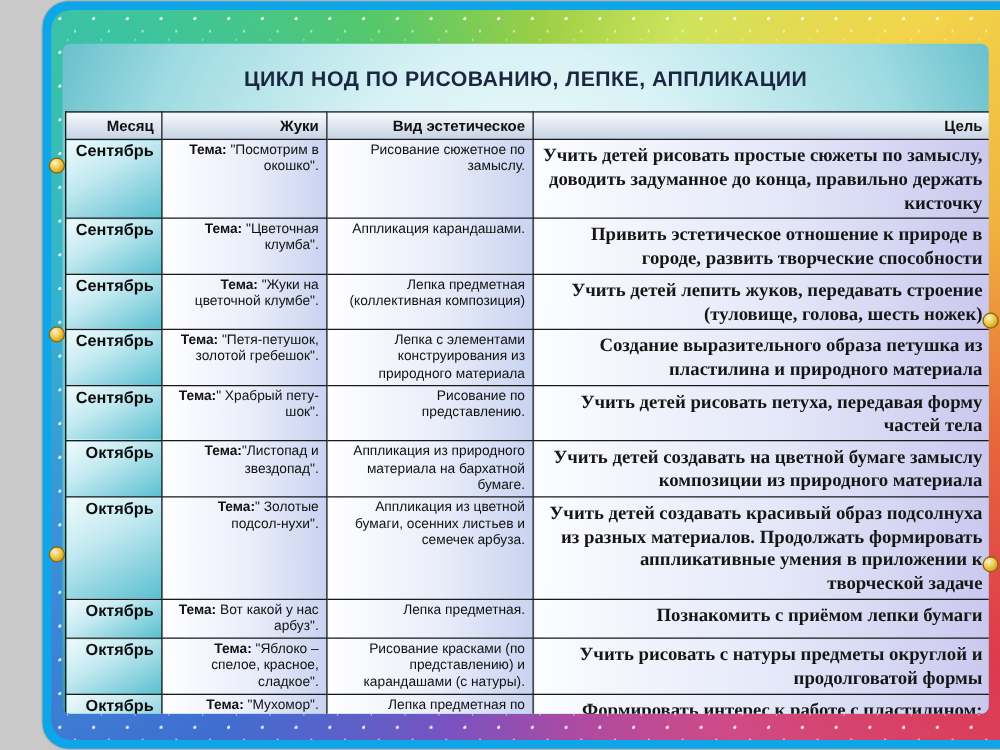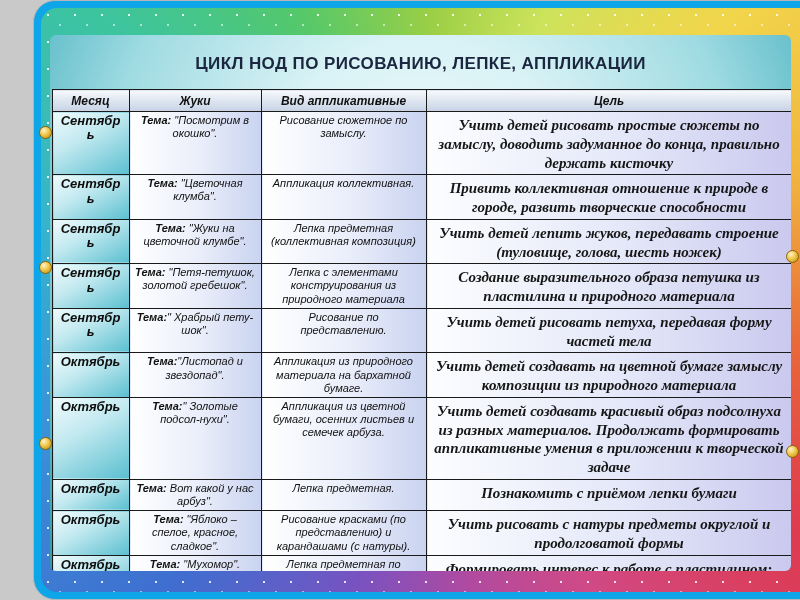--- a/index.html
+++ b/index.html
@@ -60,23 +60,22 @@
   table.schedule {
     width:740px;
     height:calc(100% - 54px);
     margin:0 auto;
     border-collapse:collapse;
     table-layout:fixed;
   }
   .schedule th, .schedule td {
     border:1px solid #1a1a1a;
     vertical-align:top;
-    text-align:center;
+    text-align:right;
     padding:2px 6px 2px 5px;
-    font-style:italic;
   }
   .schedule th {
     font-size:12px;
     font-weight:bold;
     color:#111;
     background: linear-gradient(180deg, #f7fafc 0%, #dbe3ef 55%, #c6d2e4 100%);
     height:22px;
     vertical-align:middle;
   }
   col.c-month   { width:77px; }
@@ -133,36 +132,36 @@
         <colgroup>
           <col class="c-month">
             <col class="c-theme">
             <col class="c-activity">
             <col class="c-goal">
         </colgroup>
         <thead>
           <tr>
             <th>Месяц</th>
             <th>Жуки</th>
-            <th>Вид аппликативные</th>
+            <th>Вид эстетическое</th>
             <th>Цель</th>
           </tr>
         </thead>
         <tbody id="schedule-body">
             <tr>
               <td class="month">Сентябрь</td>
               <td class="theme"><b>Тема:</b><span> "Посмотрим в окошко".</span></td>
               <td class="activity">Рисование сюжетное по замыслу.</td>
               <td class="goal">Учить детей рисовать простые сюжеты по замыслу, доводить задуманное до конца, правильно держать кисточку</td>
             </tr>
             <tr>
               <td class="month">Сентябрь</td>
               <td class="theme"><b>Тема:</b><span> "Цветочная клумба".</span></td>
-              <td class="activity">Аппликация коллективная.</td>
-              <td class="goal">Привить коллективная отношение к природе в городе, развить творческие способности</td>
+              <td class="activity">Аппликация карандашами.</td>
+              <td class="goal">Привить эстетическое отношение к природе в городе, развить творческие способности</td>
             </tr>
             <tr>
               <td class="month">Сентябрь</td>
               <td class="theme"><b>Тема:</b><span> "Жуки на цветочной клумбе".</span></td>
               <td class="activity">Лепка предметная (коллективная композиция)</td>
               <td class="goal">Учить детей лепить жуков, передавать строение (туловище, голова, шесть ножек)</td>
             </tr>
             <tr>
               <td class="month">Сентябрь</td>
               <td class="theme"><b>Тема:</b><span> "Петя-петушок, золотой гребешок".</span></td>

